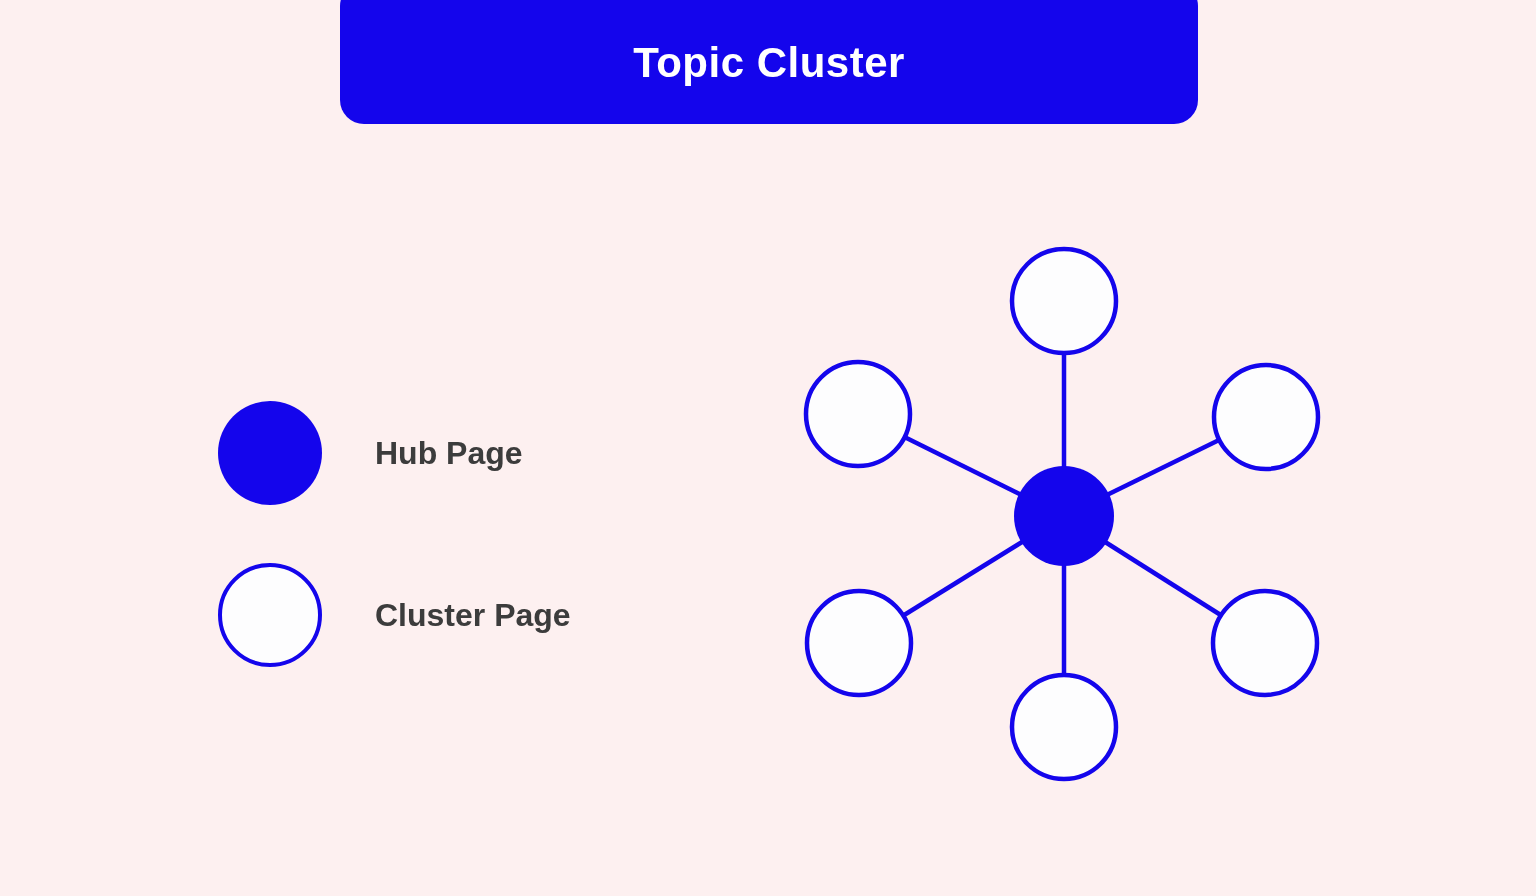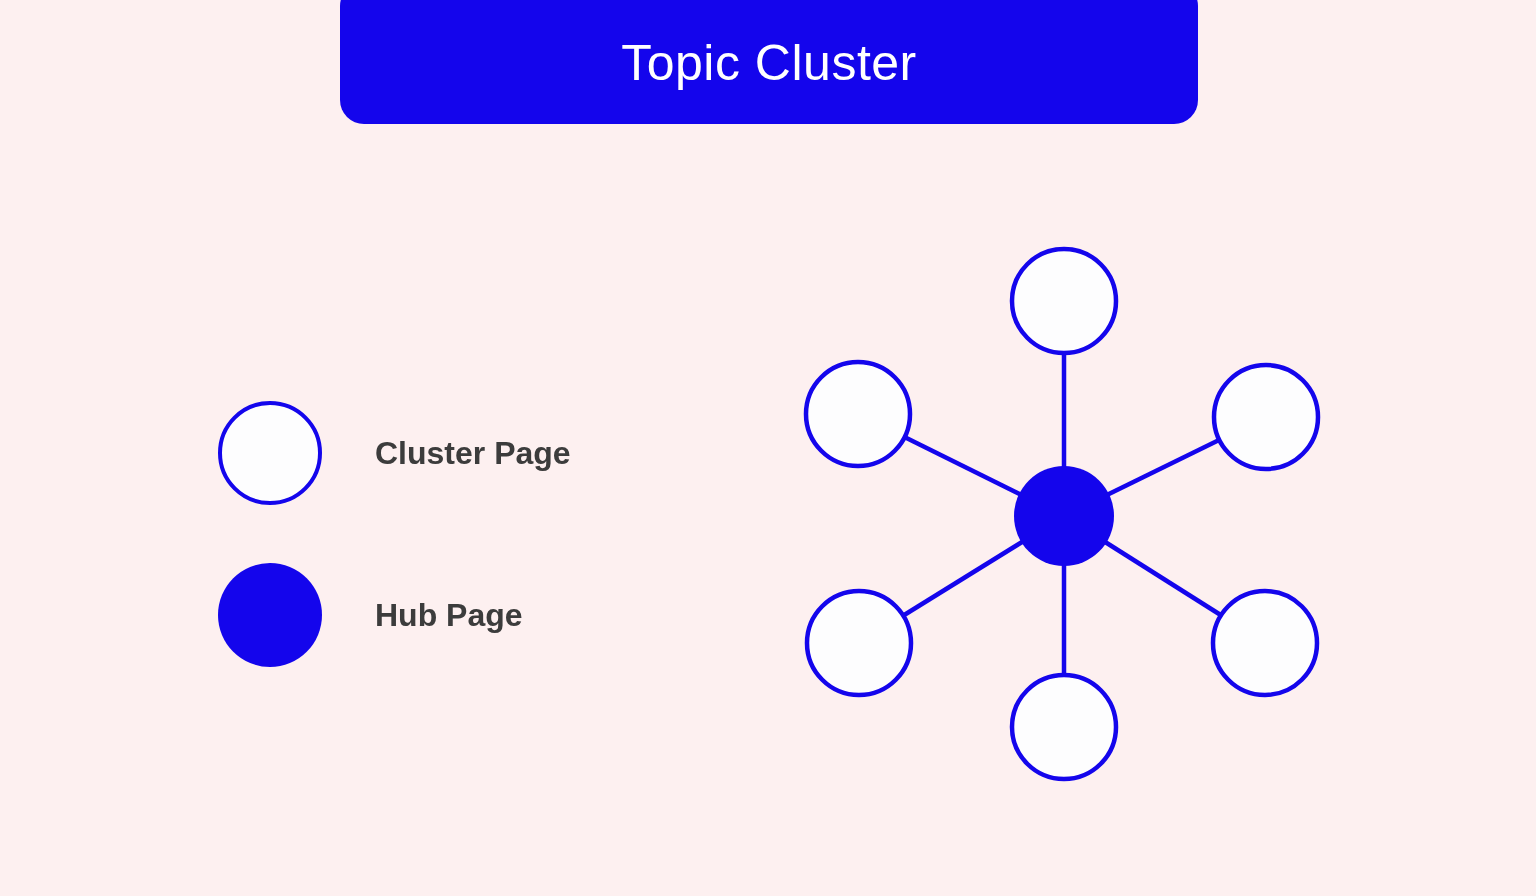--- a/index.html
+++ b/index.html
@@ -27,22 +27,22 @@
     height: 142px;
     background: var(--accent);
     border-radius: 24px;
     display: flex;
     align-items: center;
     justify-content: center;
     padding-top: 20px;
   }
   .banner .title {
     color: var(--title-text);
-    font-size: 50px;
-    font-weight: normal;
+    font-size: 42px;
+    font-weight: bold;
     letter-spacing: 0.5px;
   }
 
   
   .legend {
     position: absolute;
     left: 218px;
     top: 401px;
     display: flex;
     flex-direction: column;
@@ -98,20 +98,20 @@
     <circle cx="1064" cy="301" r="52" fill="#fdfdfe" stroke="#1405ec" stroke-width="4.5"></circle>
     <circle cx="1064" cy="516" r="50" fill="#1405ec"></circle>
   </svg>
 
 <div class="banner">
   <div class="title">Topic Cluster</div>
 </div>
 
 <div class="legend">
   <div class="legend-item">
+    <span class="legend-swatch filled-circle"></span>
+    <span class="legend-label">Hub Page</span>
+  </div>
+  <div class="legend-item">
     <span class="legend-swatch outlined-circle"></span>
     <span class="legend-label">Cluster Page</span>
-  </div>
-  <div class="legend-item">
-    <span class="legend-swatch filled-circle"></span>
-    <span class="legend-label">Hub Page</span>
   </div>
 </div>
 
 </body></html>

